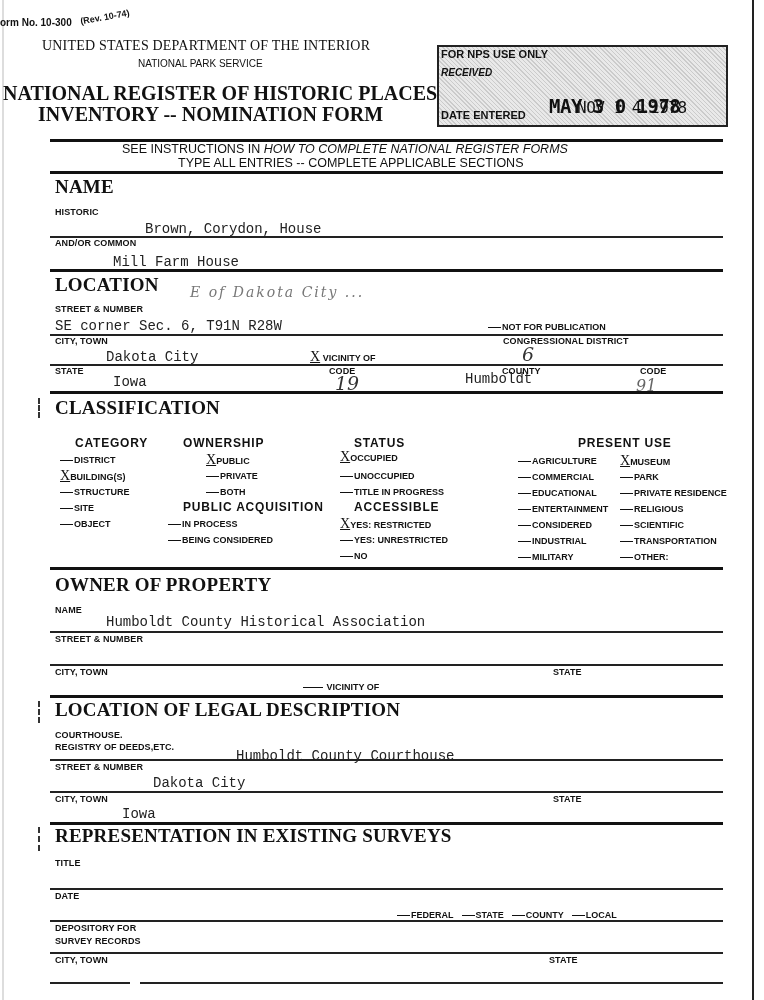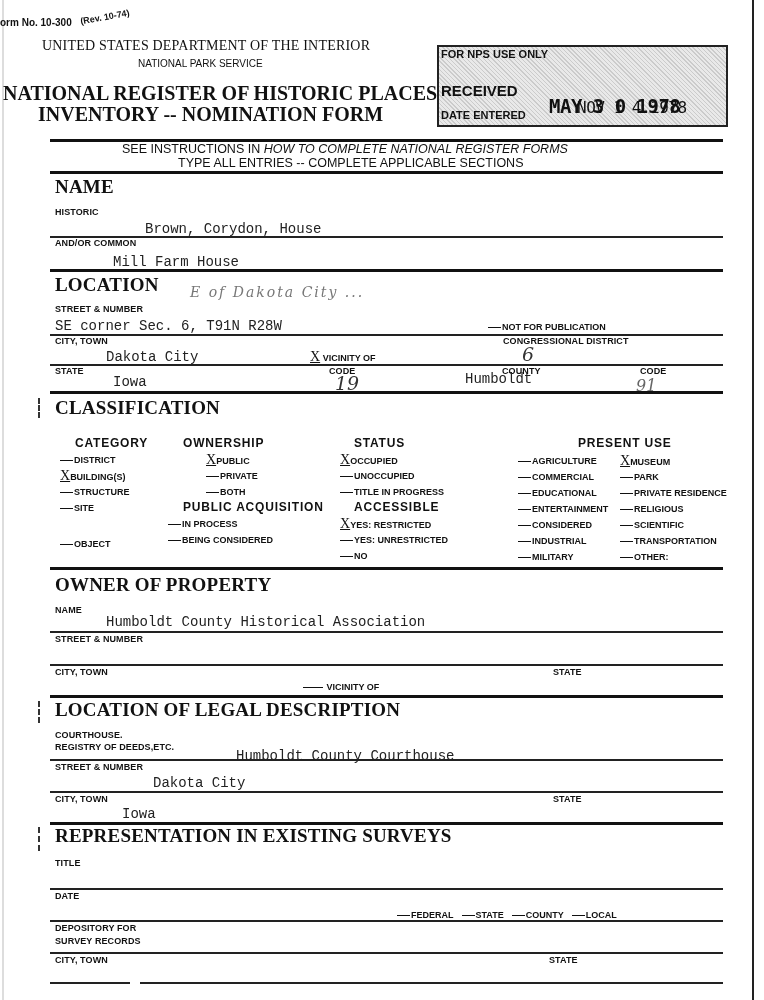--- a/index.html
+++ b/index.html
@@ -31,21 +31,21 @@
 <div class="abs" style="left:0;top:17px;font-size:10px;font-weight:bold;">orm No. 10-300</div>
 <div class="abs" style="left:80px;top:12px;font-size:9px;font-weight:bold;transform:rotate(-10deg);">(Rev. 10-74)</div>
 <div class="abs serif" style="left:42px;top:38px;font-size:14px;letter-spacing:0.2px;">UNITED STATES DEPARTMENT OF THE INTERIOR</div>
 <div class="abs" style="left:138px;top:58px;font-size:10px;">NATIONAL PARK SERVICE</div>
 <div class="abs serif" style="left:3px;top:82px;font-size:20px;font-weight:bold;">NATIONAL REGISTER OF HISTORIC PLACES</div>
 <div class="abs serif" style="left:38px;top:103px;font-size:20px;font-weight:bold;">INVENTORY -- NOMINATION FORM</div>
 
 <div class="nps-box">
   <div class="abs" style="left:2px;top:1px;font-size:11px;font-weight:bold;">FOR NPS USE ONLY</div>
   <div class="abs" style="left:110px;top:16px;font-size:19px;font-weight:bold;letter-spacing:-0.5px;font-family:'DejaVu Sans Mono',monospace;margin-top:32px;">MAY 3 0 1978</div>
-  <div class="abs" style="left:2px;top:35px;font-size:15px;font-weight:bold;">RECEIVED</div>
+  <div class="abs" style="left:2px;top:20px;font-size:10px;font-weight:bold;font-style:italic;">RECEIVED</div>
   <div class="abs" style="left:138px;top:51px;font-size:16px;font-family:'DejaVu Sans Mono',monospace;letter-spacing:-0.5px;">NOV 1 4 1978</div>
   <div class="abs" style="left:2px;top:62px;font-size:11px;font-weight:bold;">DATE ENTERED</div>
 </div>
 
 <div class="rule thick" style="top:139px;"></div>
 <div class="abs" style="left:122px;top:142px;font-size:12.5px;font-family:'Liberation Sans Narrow','Liberation Sans',sans-serif;">
   <span>SEE INSTRUCTIONS IN </span><i>HOW TO COMPLETE NATIONAL REGISTER FORMS</i>
 </div>
 <div class="abs" style="left:178px;top:156px;font-size:12.5px;">TYPE ALL ENTRIES -- COMPLETE APPLICABLE SECTIONS</div>
 <div class="rule thick" style="top:171px;"></div>
@@ -82,38 +82,38 @@
 
 <div class="dashed-margin" style="top:398px;height:20px;"></div>
 <div class="abs sec-title" style="left:55px;top:397px;">CLASSIFICATION</div>
 
 <div class="abs col-head" style="left:75px;top:436px;">CATEGORY</div>
 <div class="abs" style="left:60px;top:452px;" id="cat-list">
     <div class="opt" style="height: 16px; line-height: 16px;"><span class="blank"></span><span>DISTRICT</span></div>
     <div class="opt" style="height: 16px; line-height: 16px;"><span class="mark">X</span><span>BUILDING(S)</span></div>
     <div class="opt" style="height: 16px; line-height: 16px;"><span class="blank"></span><span>STRUCTURE</span></div>
     <div class="opt" style="height: 16px; line-height: 16px;"><span class="blank"></span><span>SITE</span></div>
-    <div class="opt" style="height: 16px; line-height: 16px; margin-top: 20px;"><span class="blank"></span><span>OBJECT</span></div>
+    <div class="opt" style="height: 16px; line-height: 16px;"><span class="blank"></span><span>OBJECT</span></div>
   </div>
 
 <div class="abs col-head" style="left:183px;top:436px;">OWNERSHIP</div>
 <div class="abs" style="left:166px;top:452px;margin-left:40px;" id="own-list">
     <div class="opt" style="height: 16px; line-height: 16px;"><span class="mark">X</span><span>PUBLIC</span></div>
     <div class="opt" style="height: 16px; line-height: 16px;"><span class="blank"></span><span>PRIVATE</span></div>
     <div class="opt" style="height: 16px; line-height: 16px;"><span class="blank"></span><span>BOTH</span></div>
   </div>
 <div class="abs col-head" style="left:183px;top:500px;">PUBLIC ACQUISITION</div>
 <div class="abs" style="left:168px;top:516px;" id="acq-list">
     <div class="opt" style="height: 16px; line-height: 16px;"><span class="blank"></span><span>IN PROCESS</span></div>
     <div class="opt" style="height: 16px; line-height: 16px;"><span class="blank"></span><span>BEING CONSIDERED</span></div>
   </div>
 
 <div class="abs col-head" style="left:354px;top:436px;">STATUS</div>
 <div class="abs" style="left:340px;top:452px;" id="status-list">
-    <div class="opt" style="height: 16px; line-height: 16px;"><span class="mark">X</span><span>OCCUPIED</span></div>
+    <div class="opt" style="height: 16px; line-height: 10px;"><span class="mark">X</span><span>OCCUPIED</span></div>
     <div class="opt" style="height: 16px; line-height: 16px;"><span class="blank"></span><span>UNOCCUPIED</span></div>
     <div class="opt" style="height: 16px; line-height: 16px;"><span class="blank"></span><span>TITLE IN PROGRESS</span></div>
   </div>
 <div class="abs col-head" style="left:354px;top:500px;">ACCESSIBLE</div>
 <div class="abs" style="left:340px;top:516px;" id="acc-list">
     <div class="opt" style="height: 16px; line-height: 16px;"><span class="mark">X</span><span>YES: RESTRICTED</span></div>
     <div class="opt" style="height: 16px; line-height: 16px;"><span class="blank"></span><span>YES: UNRESTRICTED</span></div>
     <div class="opt" style="height: 16px; line-height: 16px;"><span class="blank"></span><span>NO</span></div>
   </div>
 

